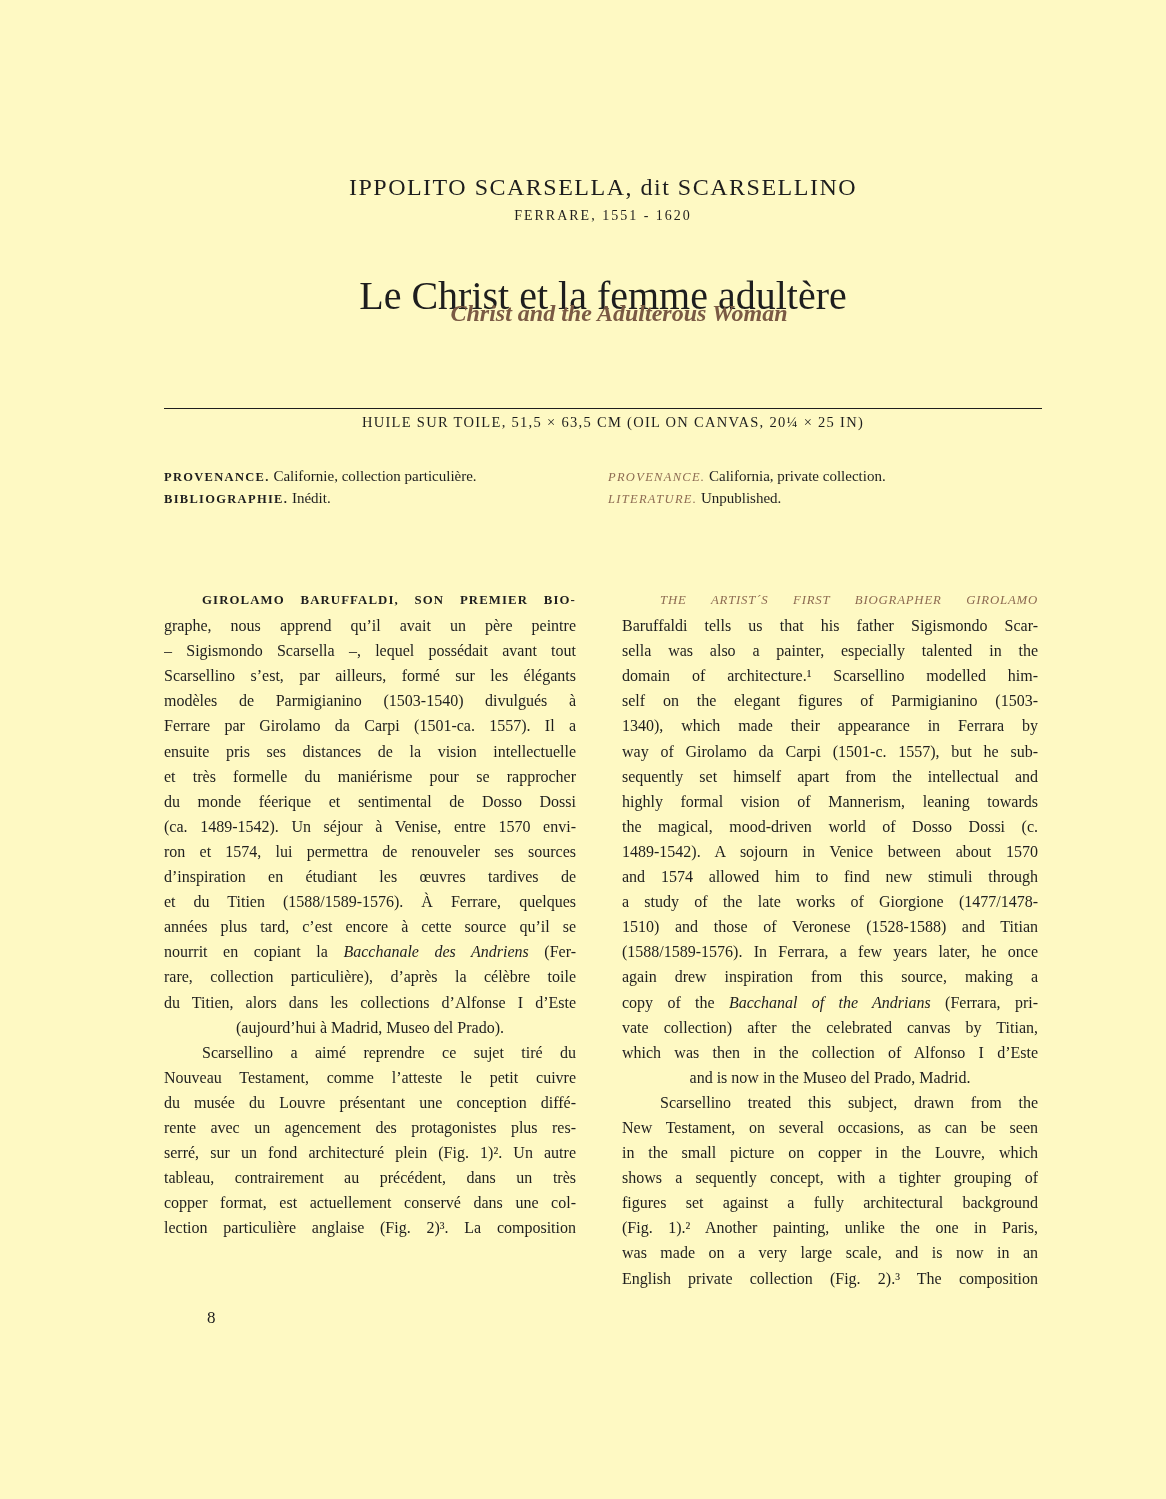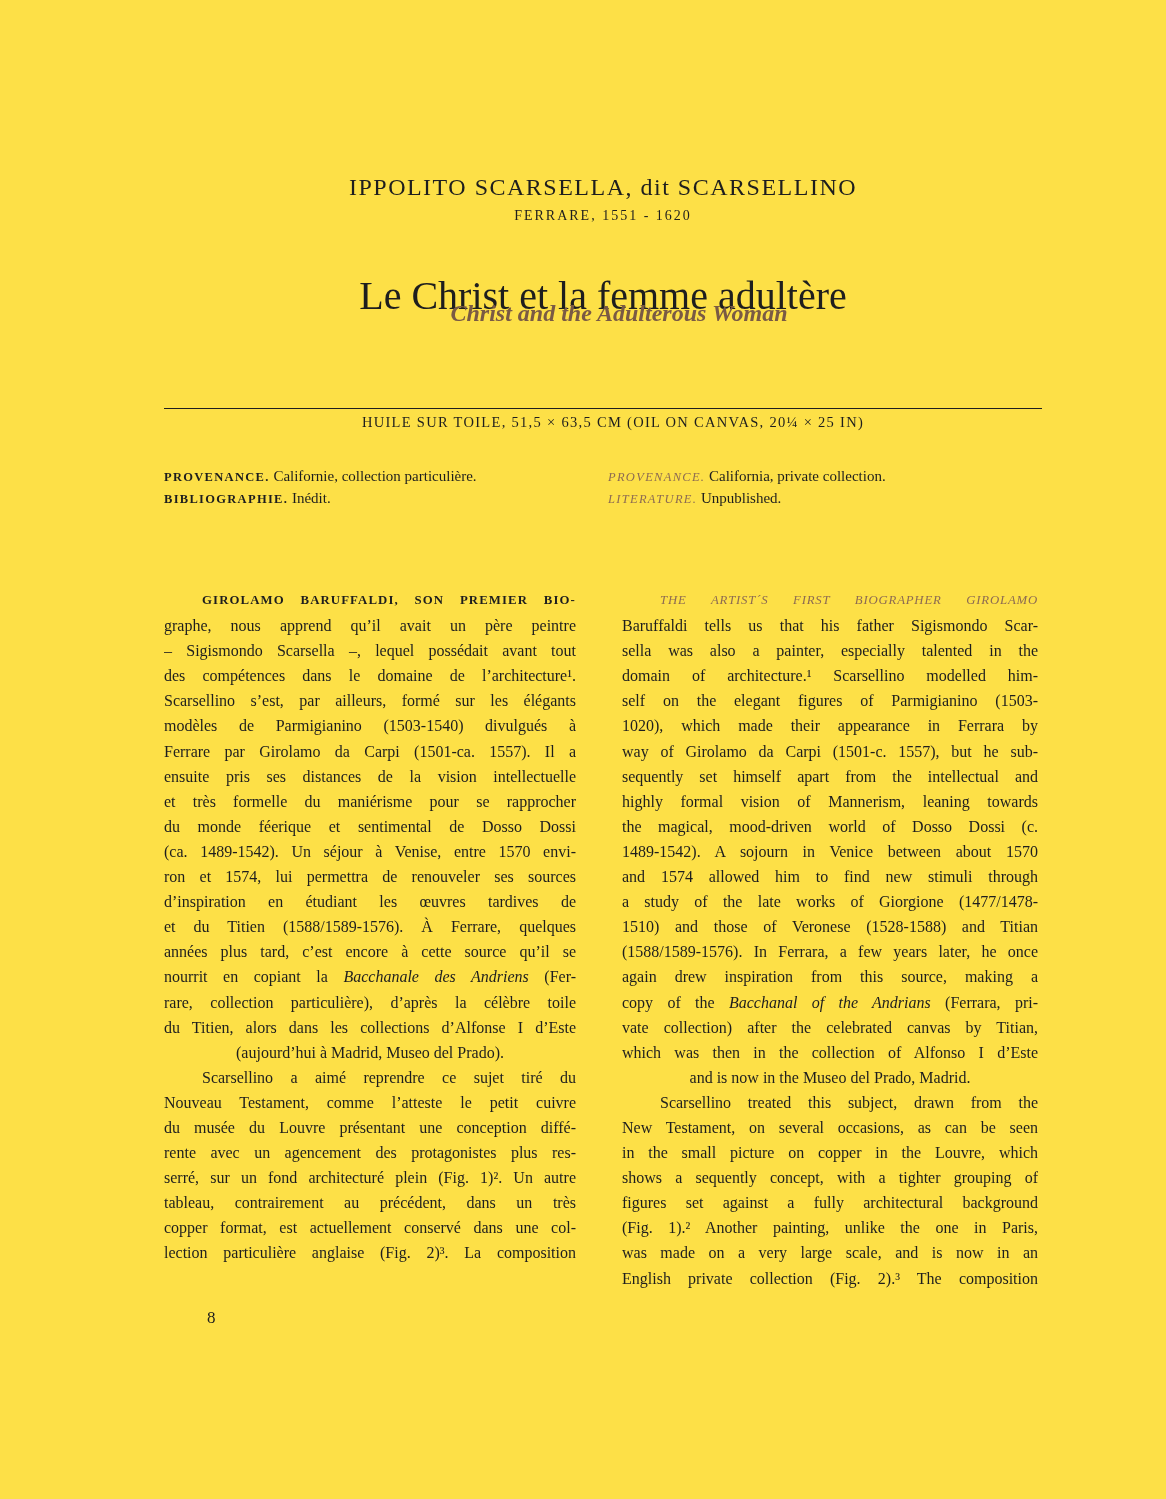--- a/index.html
+++ b/index.html
@@ -1,18 +1,18 @@
 <!DOCTYPE html>
 <html><head>
 <meta charset="utf-8">
 <style>
   * { margin:0; padding:0; box-sizing:border-box; }
   html,body { background:#ffffff; }
   body { font-family:"Liberation Serif", serif; }
-  .sheet { position:relative; width:1166px; height:1499px; background:#fde047; color:#1e1e1e; overflow:hidden; }
+  .sheet { position:relative; width:1166px; height:1499px; background:#fef9c3; color:#1e1e1e; overflow:hidden; }
   .content { position:absolute; left:164px; top:0; width:878px; height:100%; }
 
   .artist-line { position:absolute; top:174px; left:0; width:100%; text-align:center;
                  font-size:24px; letter-spacing:1.5px; white-space:nowrap; }
   .dates-line  { position:absolute; top:208px; left:0; width:100%; text-align:center;
                  font-size:14px; letter-spacing:2px; }
   .title-fr { position:absolute; top:272px; left:0; width:100%; text-align:center;
               font-size:40px; font-weight:normal; }
   .title-en { position:absolute; top:300px; left:16px; width:100%; text-align:center;
               font-size:24px; font-style:italic; font-weight:bold; }
@@ -76,21 +76,20 @@
           <span>Unpublished.</span>
         </div>
       </div>
     </div>
 
     <div class="body-cols">
       <div class="col-fr">
           <div class="line lead-fr indent">GIROLAMO BARUFFALDI, SON PREMIER BIO-</div>
           <div class="line">graphe, nous apprend qu’il avait un père peintre</div>
           <div class="line">– Sigismondo Scarsella –, lequel possédait avant tout</div>
-          <div class="line">des compétences dans le domaine de l’architecture¹.</div>
           <div class="line">Scarsellino s’est, par ailleurs, formé sur les élégants</div>
           <div class="line">modèles de Parmigianino (1503-1540) divulgués à</div>
           <div class="line">Ferrare par Girolamo da Carpi (1501-ca. 1557). Il a</div>
           <div class="line">ensuite pris ses distances de la vision intellectuelle</div>
           <div class="line">et très formelle du maniérisme pour se rapprocher</div>
           <div class="line">du monde féerique et sentimental de Dosso Dossi</div>
           <div class="line">(ca. 1489-1542). Un séjour à Venise, entre 1570 envi-</div>
           <div class="line">ron et 1574, lui permettra de renouveler ses sources</div>
           <div class="line">d’inspiration en étudiant les œuvres tardives de</div>
           <div class="line">et du Titien (1588/1589-1576). À Ferrare, quelques</div>
@@ -107,21 +106,21 @@
           <div class="line">tableau, contrairement au précédent, dans un très</div>
           <div class="line">copper format, est actuellement conservé dans une col-</div>
           <div class="line">lection particulière anglaise (Fig. 2)³. La composition</div>
         </div>
       <div class="col-en">
           <div class="line lead-en indent" style="color: rgb(141, 107, 82);">THE ARTIST´S FIRST BIOGRAPHER GIROLAMO</div>
           <div class="line">Baruffaldi tells us that his father Sigismondo Scar-</div>
           <div class="line">sella was also a painter, especially talented in the</div>
           <div class="line">domain of architecture.¹ Scarsellino modelled him-</div>
           <div class="line">self on the elegant figures of Parmigianino (1503-</div>
-          <div class="line">1020), which made their appearance in Ferrara by</div>
+          <div class="line">1340), which made their appearance in Ferrara by</div>
           <div class="line">way of Girolamo da Carpi (1501-c. 1557), but he sub-</div>
           <div class="line">sequently set himself apart from the intellectual and</div>
           <div class="line">highly formal vision of Mannerism, leaning towards</div>
           <div class="line">the magical, mood-driven world of Dosso Dossi (c.</div>
           <div class="line">1489-1542). A sojourn in Venice between about 1570</div>
           <div class="line">and 1574 allowed him to find new stimuli through</div>
           <div class="line">a study of the late works of Giorgione (1477/1478-</div>
           <div class="line">1510) and those of Veronese (1528-1588) and Titian</div>
           <div class="line">(1588/1589-1576). In Ferrara, a few years later, he once</div>
           <div class="line">again drew inspiration from this source, making a</div>

